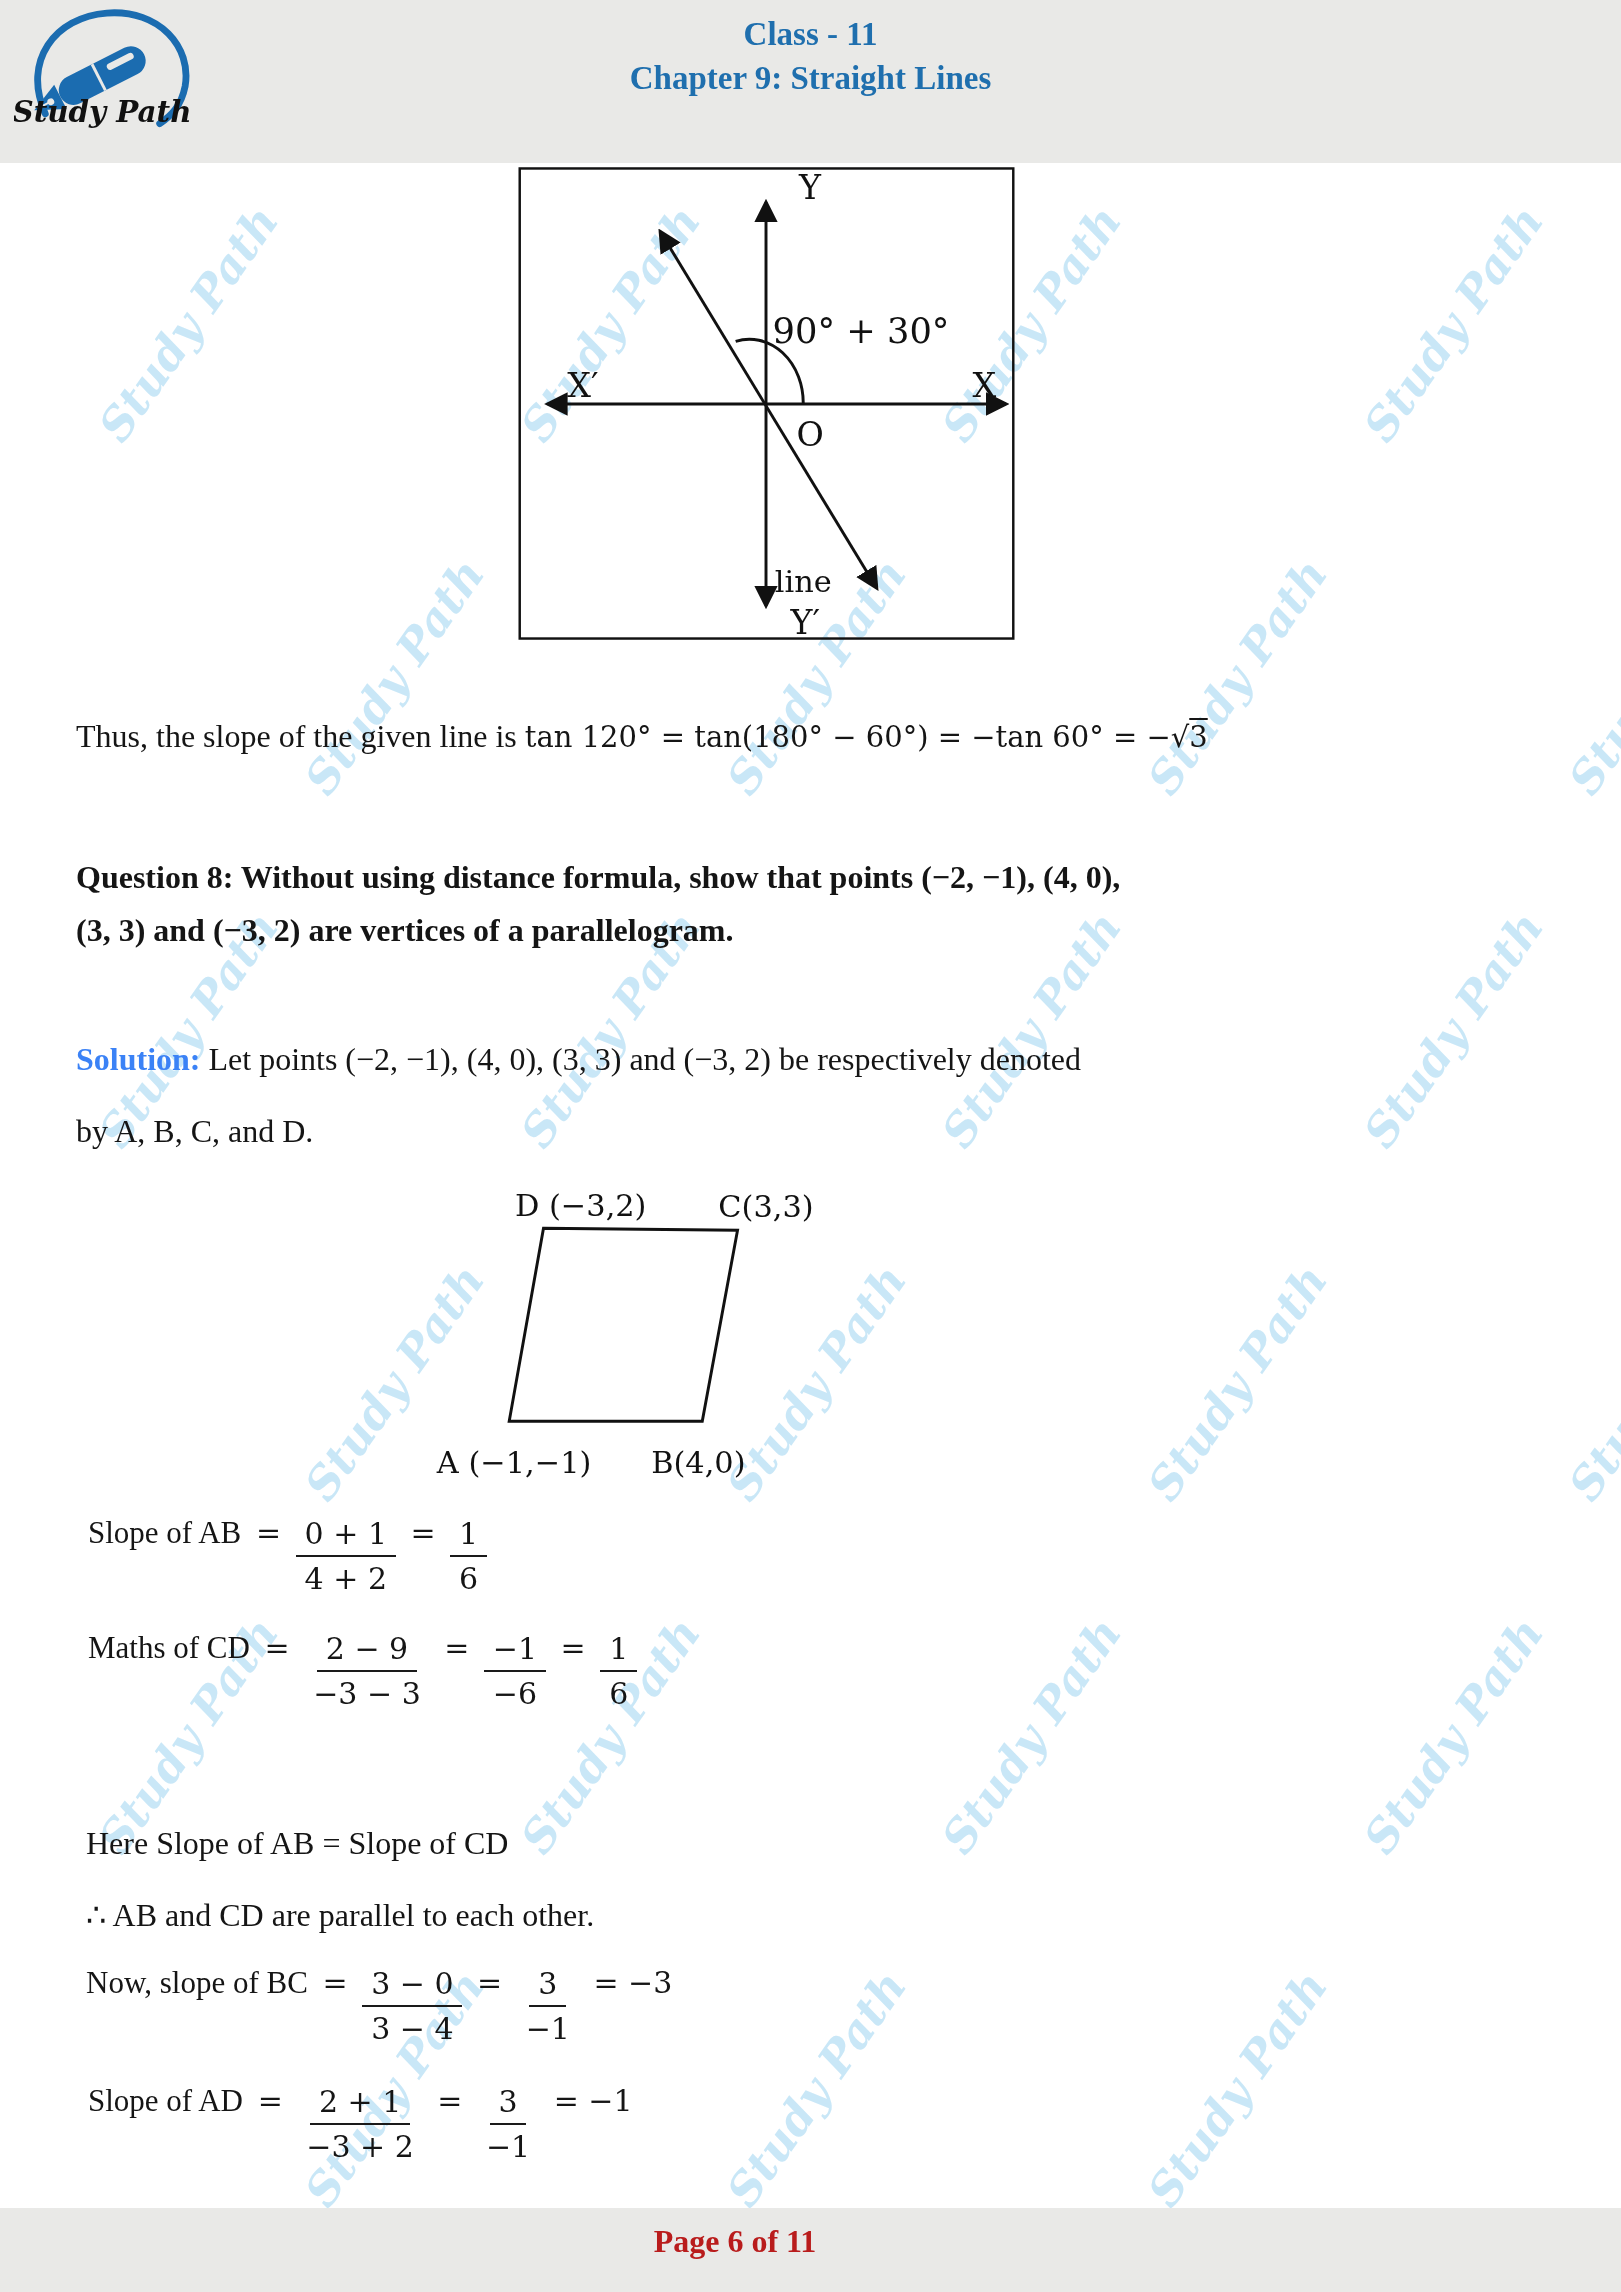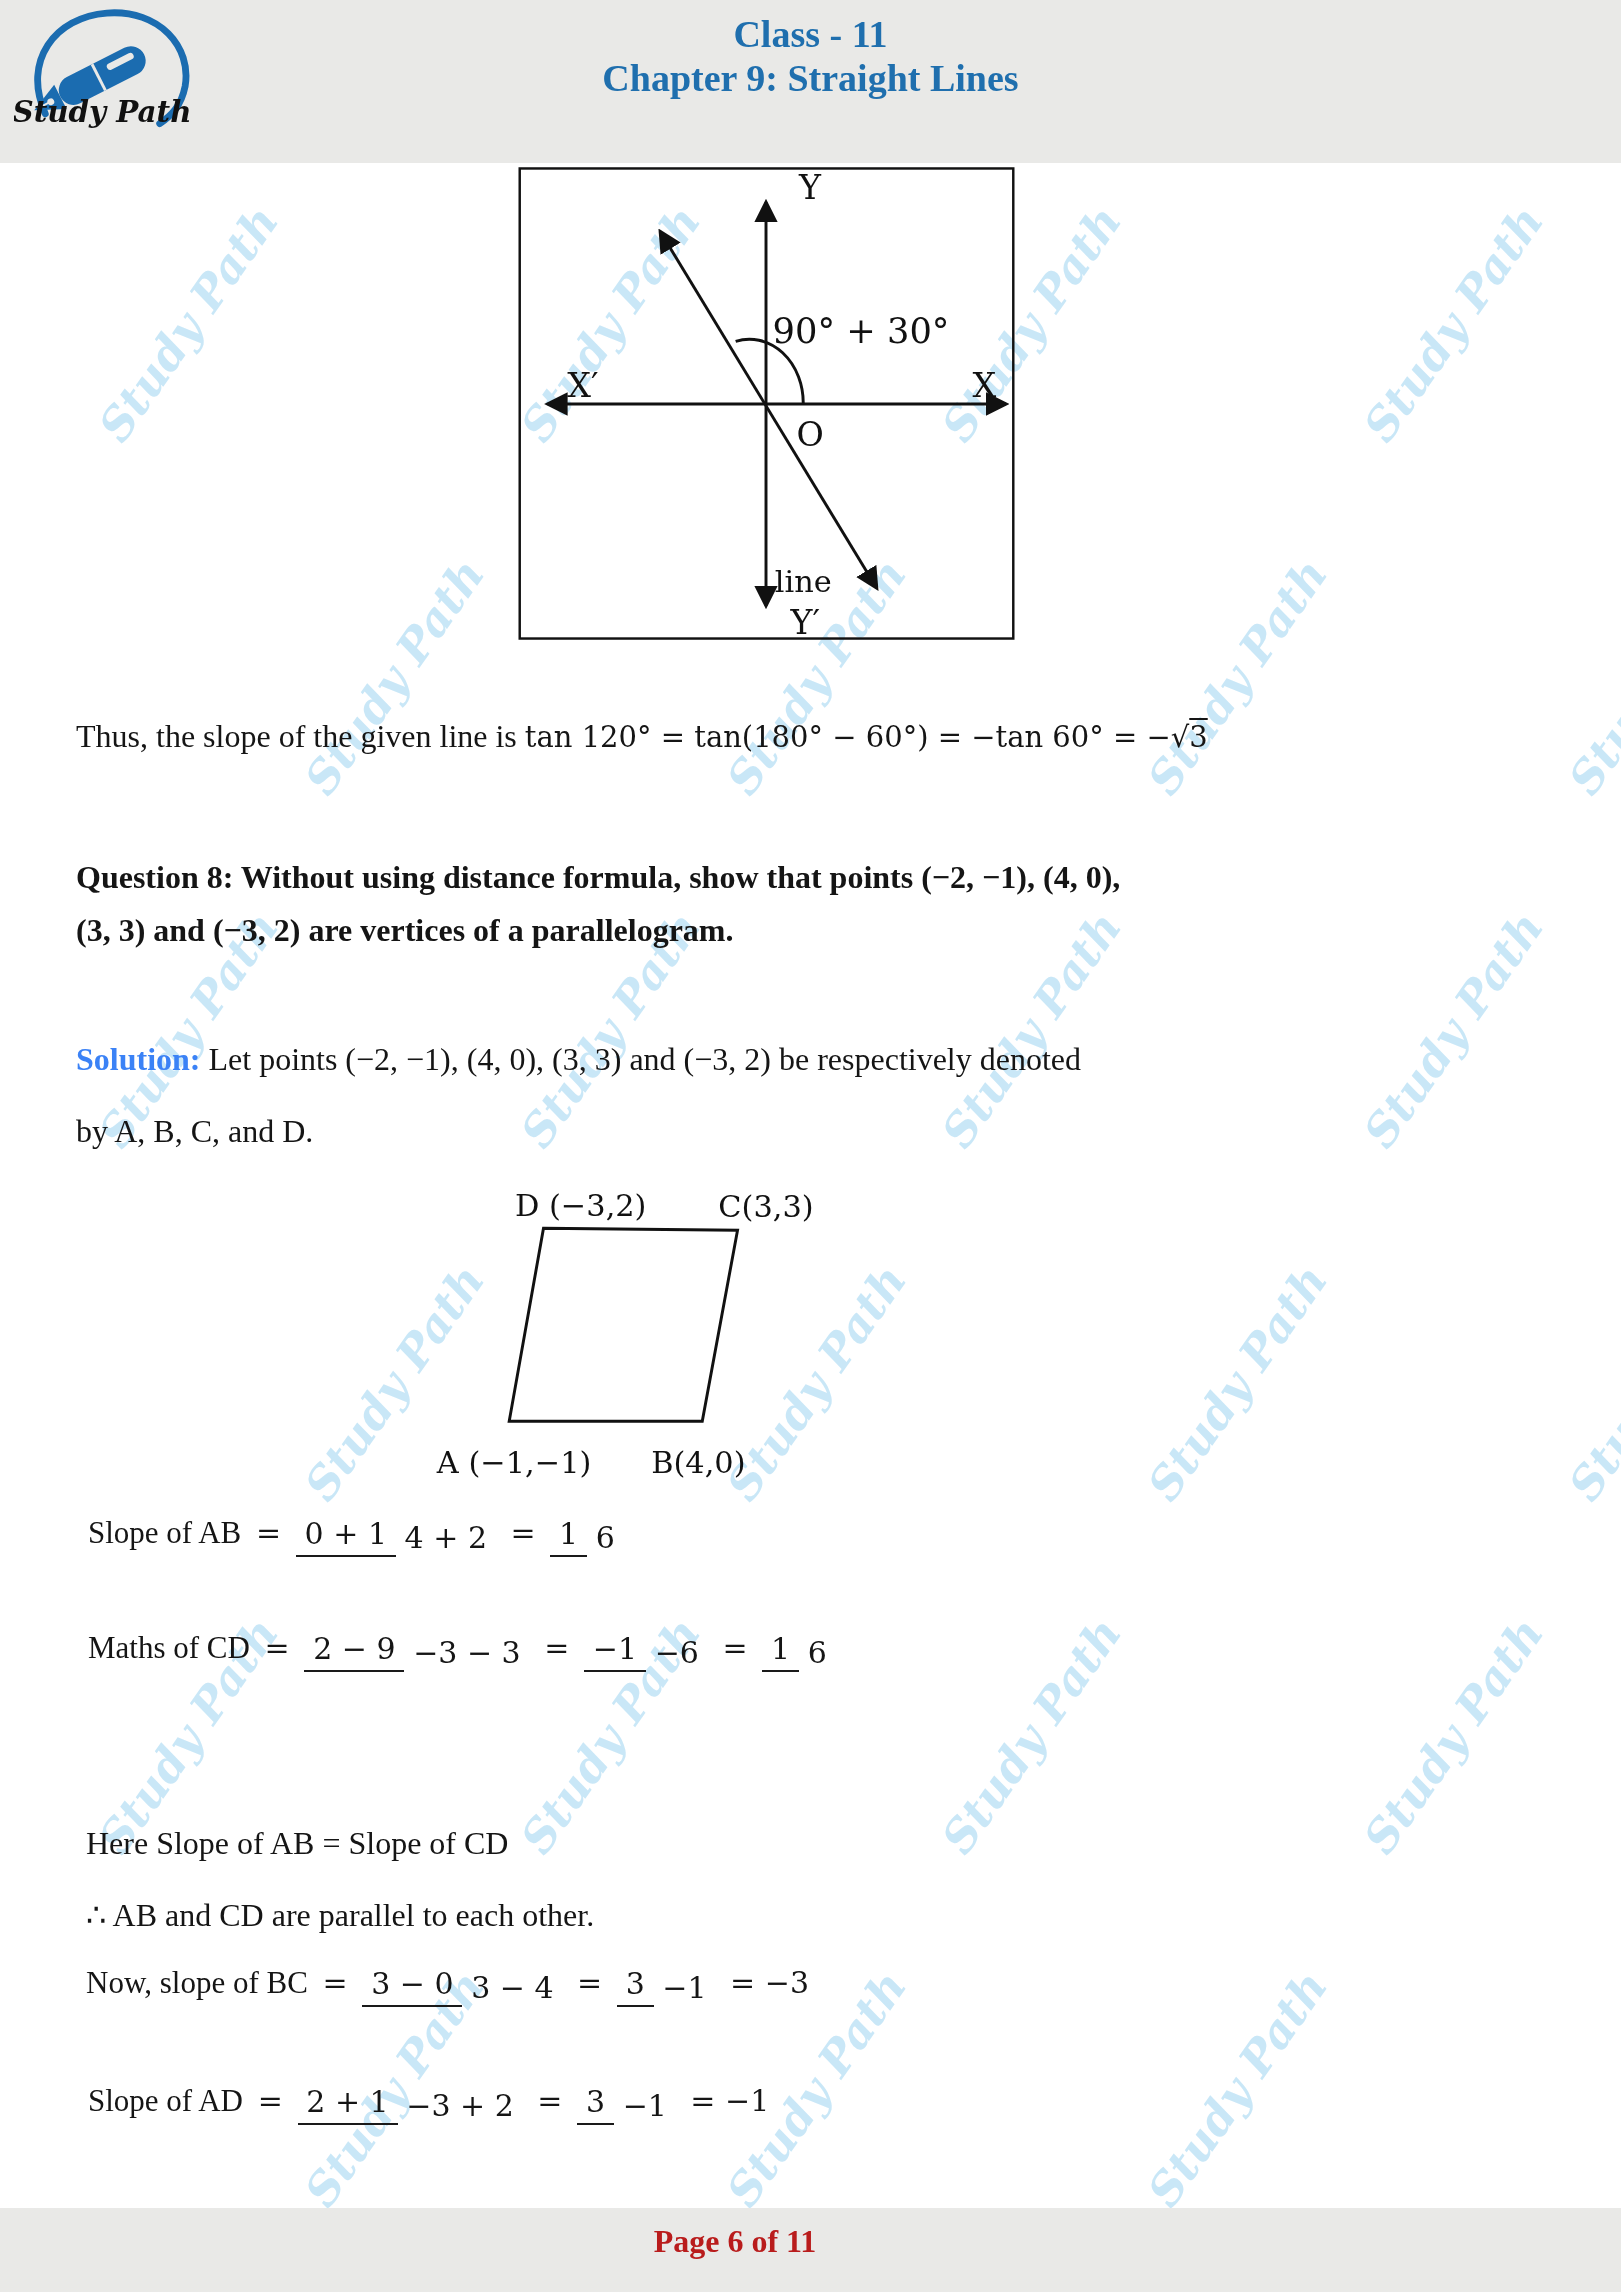--- a/index.html
+++ b/index.html
@@ -2,41 +2,41 @@
 <html><head>
 <meta charset="utf-8">
 <style>
   html,body{margin:0;padding:0;background:#fff;}
   .page{position:relative;width:1621px;height:2293px;overflow:hidden;background:#ffffff;
         font-family:"Liberation Serif",serif;color:#151515;}
   
   .band-top{position:absolute;left:0;top:0;width:1621px;height:163px;background:#e9e9e7;z-index:3;}
   .band-bottom{position:absolute;left:0;top:2208px;width:1621px;height:84px;background:#e9e9e7;z-index:3;}
   .header-title{position:absolute;top:11.8px;left:0;width:1621px;text-align:center;z-index:4;
-                color:#1f6fae;font-weight:600;font-size:38px;line-height:44px;}
+                color:#1f6fae;font-weight:600;font-size:33px;line-height:44px;}
   .logo{position:absolute;left:13.7px;top:3.9px;z-index:5;}
   .footer-text{position:absolute;top:2223px;left:0;width:1470px;text-align:center;z-index:4;
                color:#b91c1c;font-weight:600;font-size:32px;}
   
   .wm-layer{position:absolute;inset:0;z-index:0;}
   .wm{position:absolute;font-family:"DejaVu Serif",serif;font-style:italic;font-weight:700;
       font-size:45px;color:rgba(126,197,235,0.42);white-space:nowrap;
       transform:rotate(-55deg);transform-origin:left top;}
   
   .content{position:absolute;inset:0;z-index:1;}
   .line{position:absolute;white-space:nowrap;font-size:32px;}
   .math{font-family:"DejaVu Serif",serif;font-size:29px;}
   .sqrt-arg{text-decoration:overline;}
   .bold{font-weight:700;}
   .green{color:#3b82f6;font-weight:700;}
   .eq{position:absolute;display:flex;align-items:flex-start;gap:14.7px;white-space:nowrap;
       font-size:30px;}
   .eq .lbl{font-family:"Liberation Serif",serif;font-size:31px;}
   .eq .sym,.eq .res{font-family:"DejaVu Serif",serif;}
-  .frac{display:inline-flex;flex-direction:row;align-items:center;
+  .frac{display:inline-flex;flex-direction:column;align-items:center;
         font-family:"DejaVu Serif",serif;line-height:1.25;}
   .frac .num{padding:0 8.8px 2.9px 8.8px;border-bottom:2.9px solid #1a1a1a;}
   .frac .den{padding:2.9px 8.8px 0 8.8px;}
   svg text{font-family:"DejaVu Serif",serif;fill:#111;}
 </style>
 </head>
 <body>
 
 <div class="page">
 

